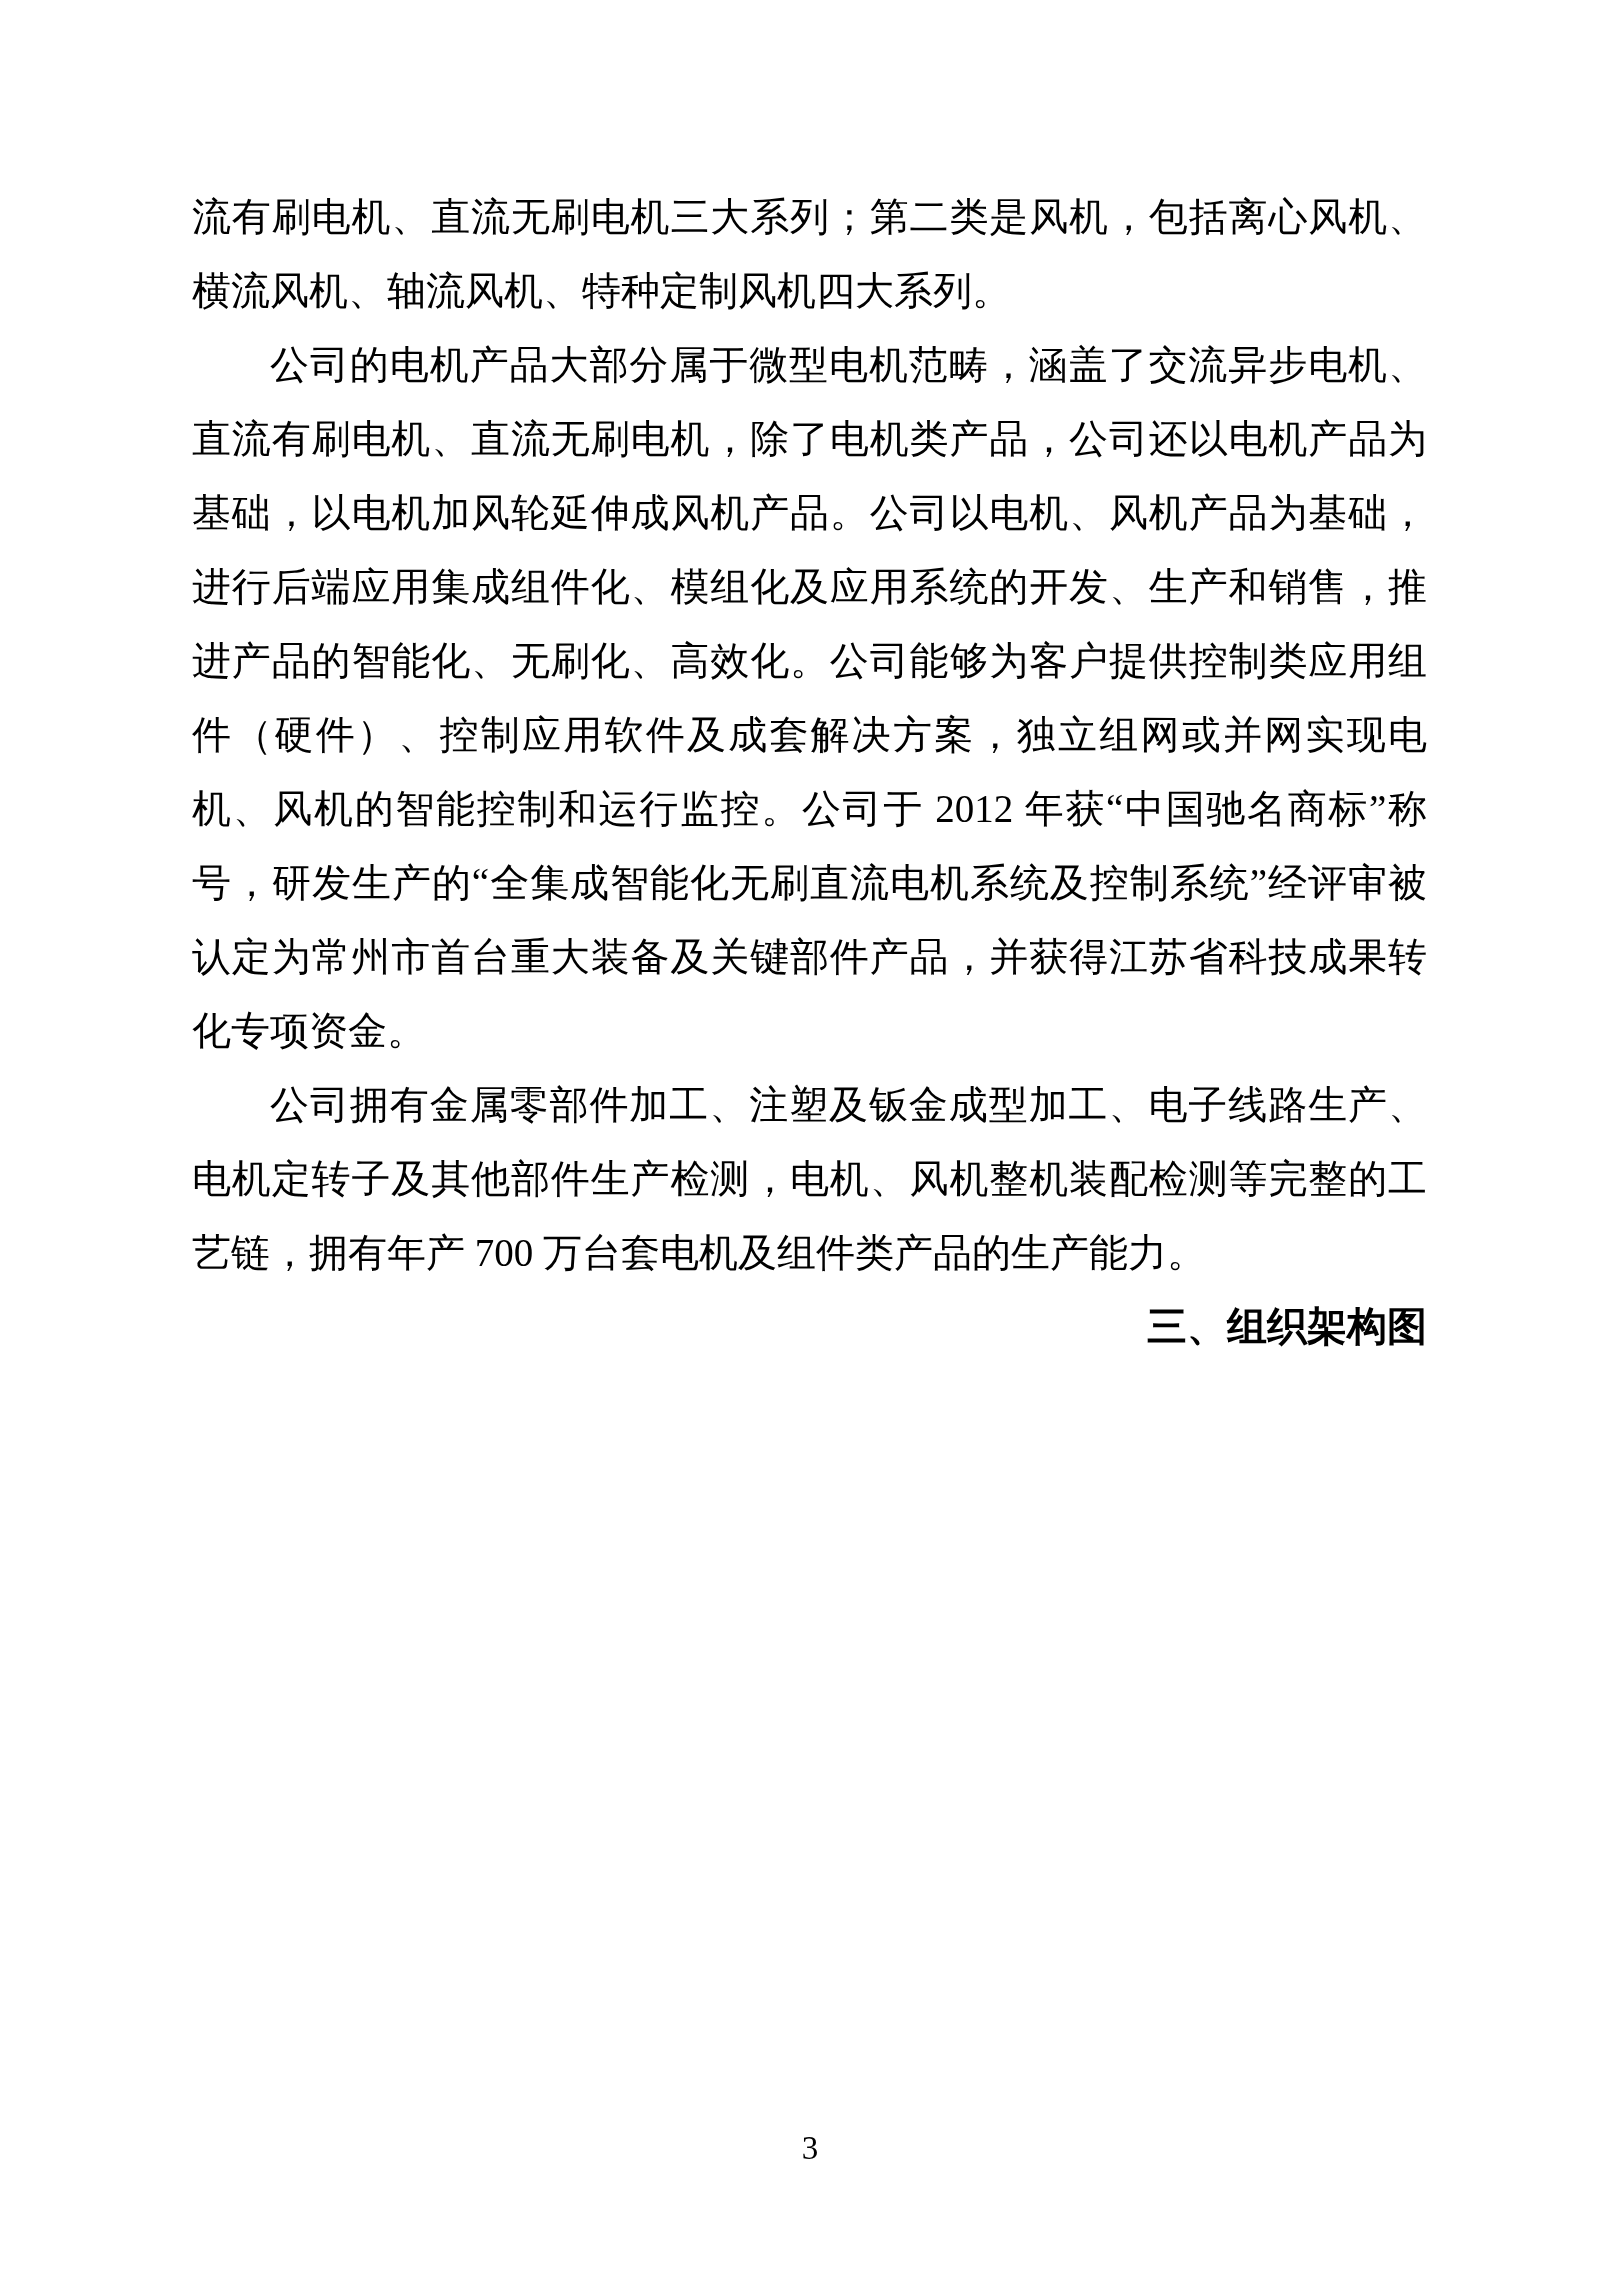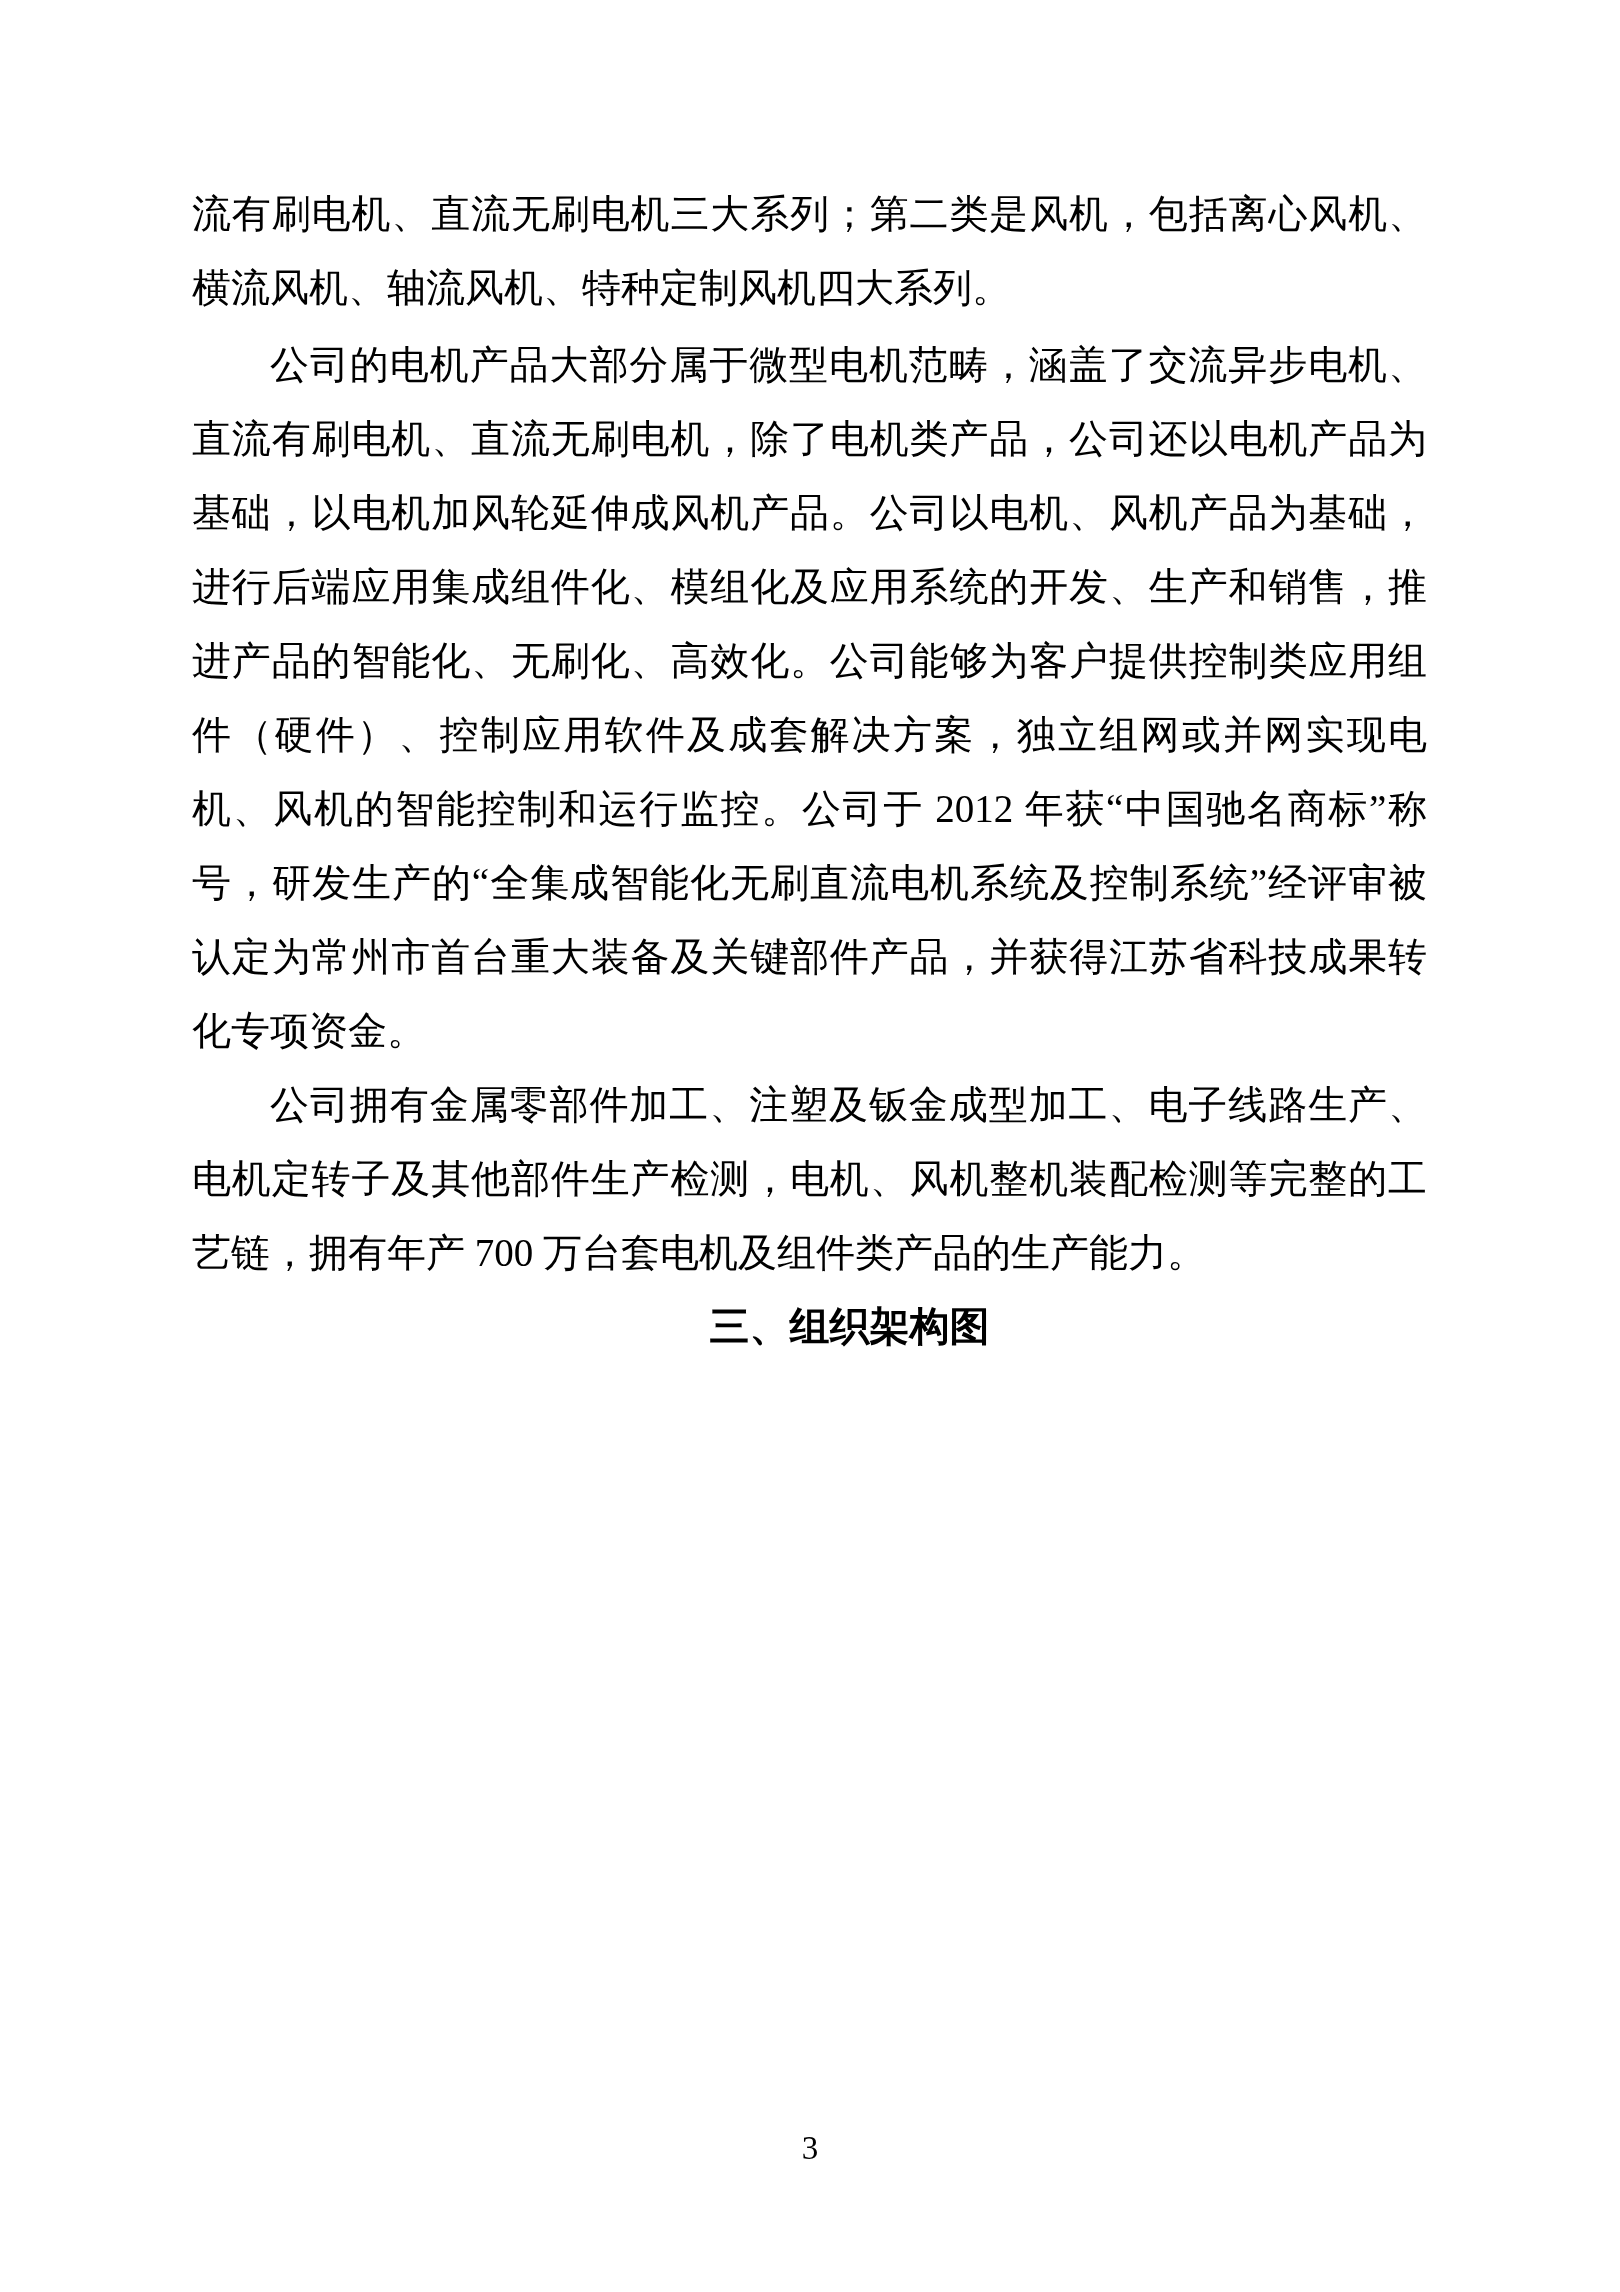--- a/index.html
+++ b/index.html
@@ -26,29 +26,28 @@
     text-align: justify;
     color: #000000;
   }
   .para {
     margin: 0;
     padding: 0;
     text-indent: 2em;
   }
   .para.continuation {
     text-indent: 0;
-    font-family: Liberation Mono, monospace;
   }
   .heading {
     margin: 0;
     padding: 0;
     font-size: 40px;
     font-weight: 700;
     text-indent: 2em;
-    text-align: center;
+    text-align: right;
     line-height: 74px;
   }
   .page-number {
     position: absolute;
     top: 2129px;
     left: 0;
     width: 100%;
     text-align: center;
     font-size: 33px;
     line-height: 39px;

